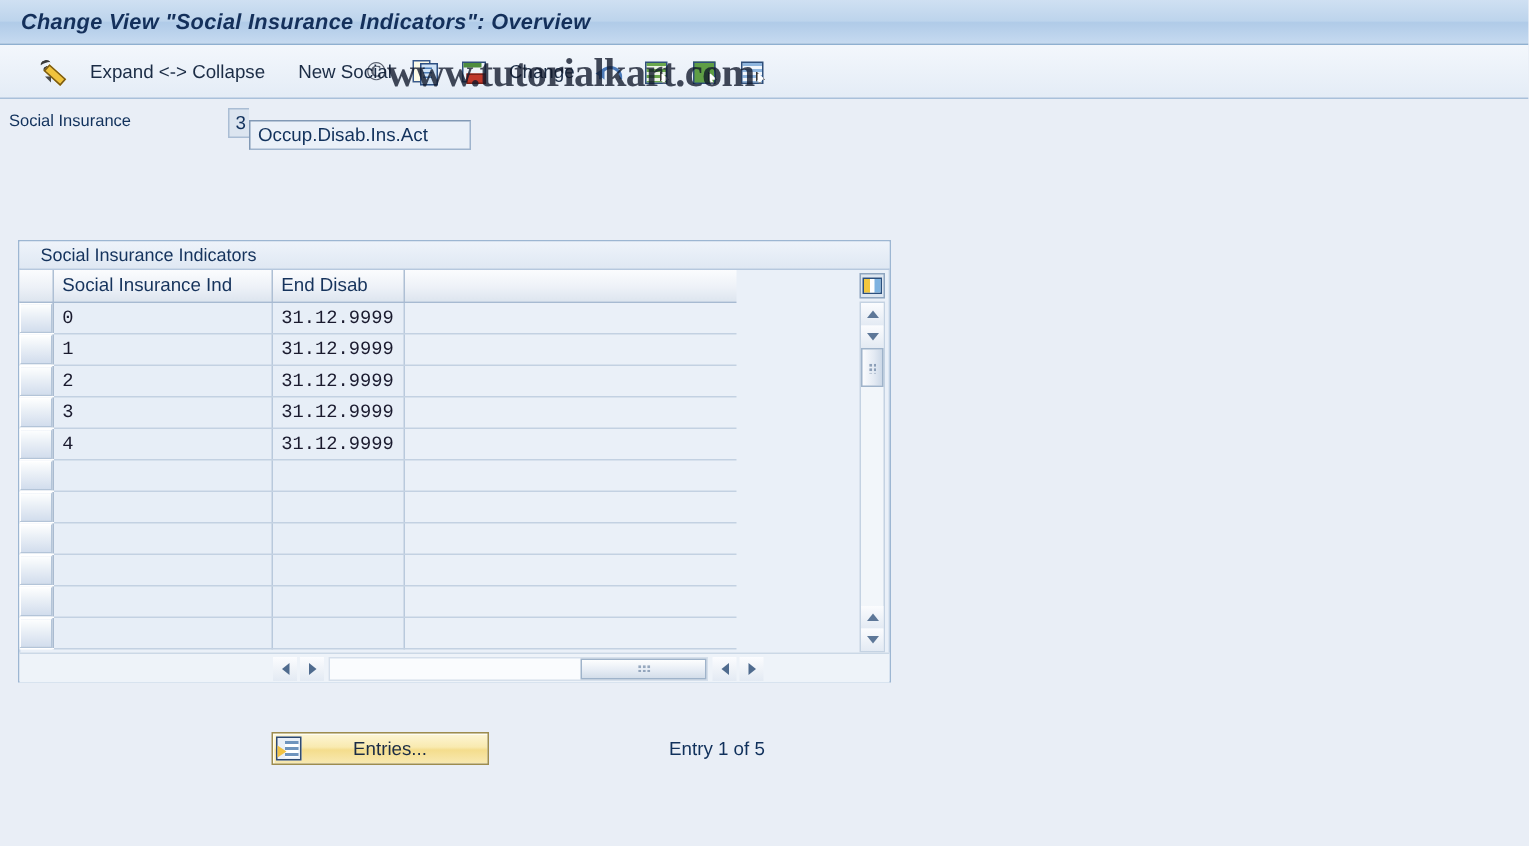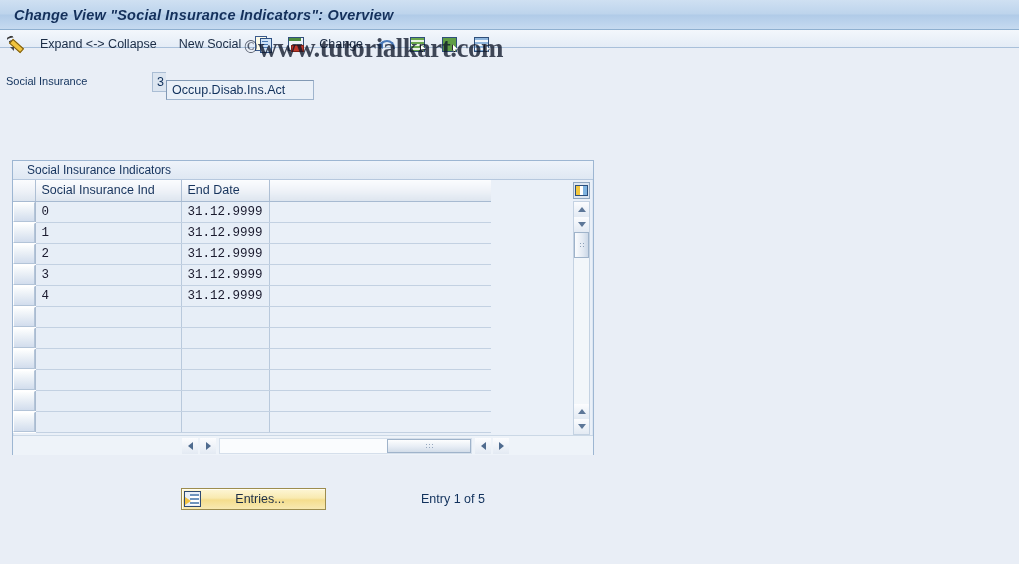--- a/index.html
+++ b/index.html
@@ -30,25 +30,26 @@
   .titlebar-text {
     font-weight: bold;
     font-style: italic;
     font-size: 14.5px;
     color: #14305b;
     letter-spacing: 0.2px;
   }
 
   
   .toolbar {
-    height: 18px;
+    height: 36px;
     background: linear-gradient(to bottom, #f3f7fc 0%, #e4ecf6 100%);
     border-bottom: 1px solid #a9c0da;
     display: flex;
-    padding-left: 0;
+    align-items: center;
+    padding-left: 20px;
     box-sizing: border-box;
     position: relative;
     z-index: 2;
   }
   .tb-item {
     display: flex;
     align-items: center;
     height: 26px;
     padding: 0 5px;
     margin-right: 2px;
@@ -435,21 +436,21 @@
     border-left: 6px solid #f2c344;
   }
   .pos-btn .pblabel {
     flex: 1;
     text-align: center;
     font-size: 12.5px;
     color: #1b2c45;
     padding-right: 6px;
   }
   .entry-status {
-    margin-left: 95px;
+    margin-left: 120px;
     font-size: 12.5px;
     color: #11315c;
     white-space: nowrap;
   }
 </style>
 </head>
 <body>
 
 <div class="titlebar">
   <span class="titlebar-text">Change View "Social Insurance Indicators": Overview</span>
@@ -541,21 +542,21 @@
 
   <div class="panel-title">Social Insurance Indicators</div>
 
   <div class="grid-wrap">
 
     <table class="grid">
       <thead>
         <tr>
           <th class="selcol"></th>
           <th class="c1">Social Insurance Ind</th>
-          <th class="c2">End Date</th>
+          <th class="c2">End Disab</th>
           <th class="pad"></th>
         </tr>
       </thead>
       <tbody>
         <tr>
           <td class="selcol">
               <div class="selbtn"></div>
             </td>
           <td>0</td>
           <td>31.12.9999</td>

